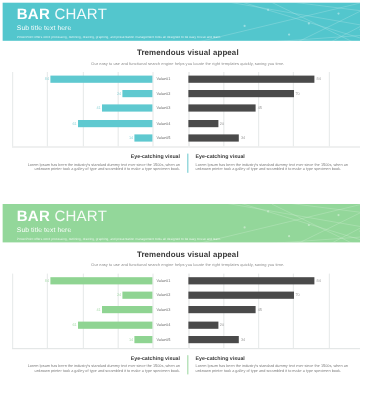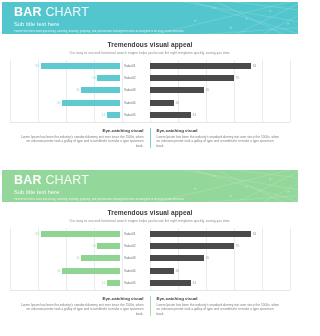--- a/index.html
+++ b/index.html
@@ -2,21 +2,21 @@
 <html><head>
 <meta charset="utf-8">
 <style>
   html,body{margin:0;padding:0;}
   body{
     width:300px;height:336px;overflow:hidden;
     background:#ffffff;
     font-family:"Liberation Sans", sans-serif;
     -webkit-font-smoothing:antialiased;
   }
-  .slide{position:relative;width:300px;height:168px;overflow:hidden;background:#fff;}
+  .slide{position:relative;width:300px;height:168px;overflow:hidden;background:#fff;padding-left:13px;}
   .slide-inner{position:absolute;inset:2px 2px 2px 2px;background:#fff;overflow:hidden;}
 
   
   .header{position:relative;height:32px;overflow:hidden;}
   .header.teal{background:#53c6cd;}
   .header.green{background:#93d79a;}
   .header .net{position:absolute;inset:0;opacity:.5;}
   .header-text{position:absolute;left:12px;top:4px;right:8px;}
   .title-line{font-size:12.5px;line-height:12.5px;letter-spacing:.2px;color:#ffffff;}
   .title-bold{font-weight:bold;}

